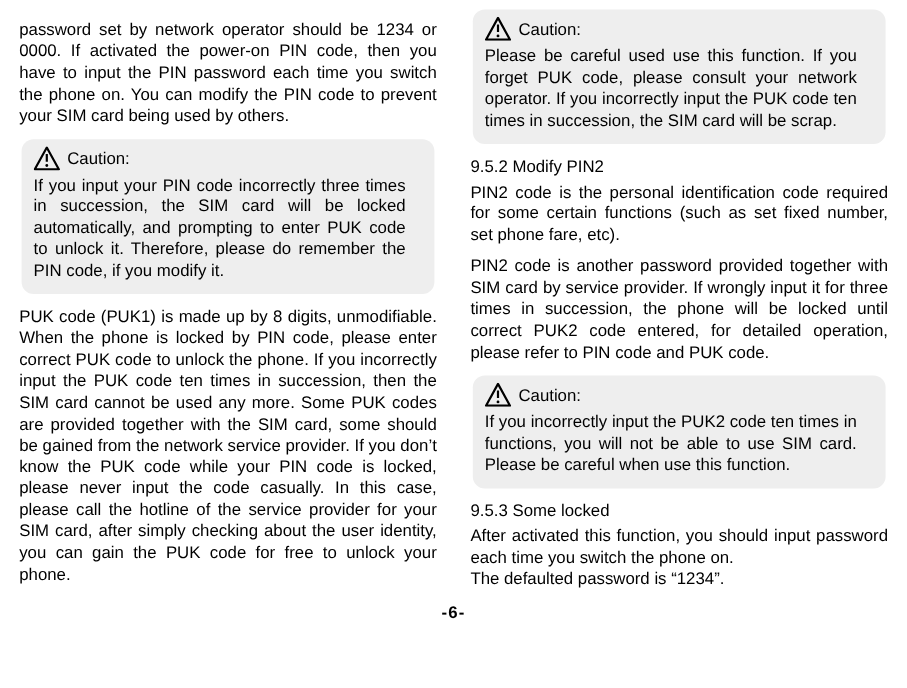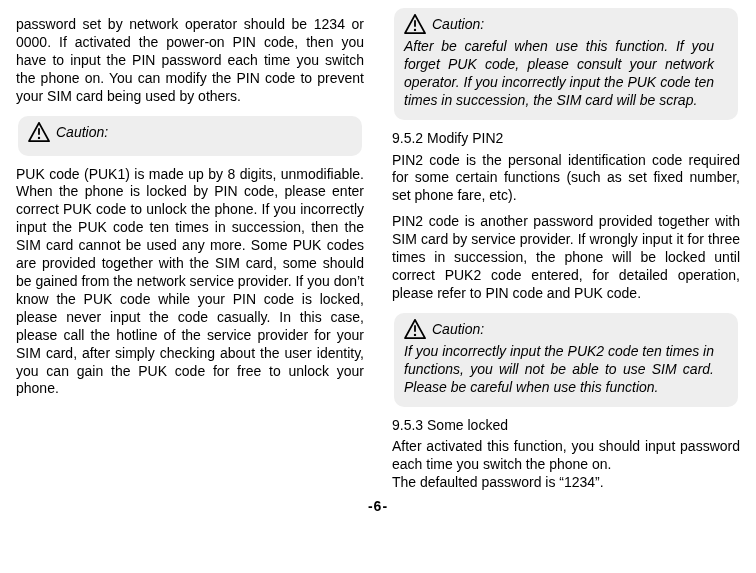--- a/index.html
+++ b/index.html
@@ -21,21 +21,20 @@
   .col {
     width: 350px;
     line-height: 1.28;
     text-align: justify;
   }
   .caution-box {
     background: #eee;
     border-radius: 10px;
     padding: 6px 24px 10px 10px;
     margin: 10px 2px 10px 2px;
-    font-style: italic;
   }
   .caution-head {
     display: flex;
     align-items: flex-end;
     gap: 6px;
     margin-bottom: 4px;
   }
   .tri {
     display: inline-flex;
     align-items: center;
@@ -63,38 +62,39 @@
       <div class="caution-head">
         <span class="tri">
           <svg width="22" height="20" viewBox="0 0 24 22">
             <polygon points="12,1 23,21 1,21" fill="none" stroke="#000" stroke-width="2" stroke-linejoin="round"></polygon>
             <line x1="12" y1="7" x2="12" y2="14" stroke="#000" stroke-width="2"></line>
             <circle cx="12" cy="17.5" r="1.3" fill="#000"></circle>
           </svg>
         </span>
         <span>Caution:</span>
       </div>
+      <div>If you input your PIN code incorrectly three times in succession, the SIM card will be locked automatically, and prompting to enter PUK code to unlock it. Therefore, please do remember the PIN code, if you modify it.</div>
     </div>
 
     <div class="para">PUK code (PUK1) is made up by 8 digits, unmodifiable. When the phone is locked by PIN code, please enter correct PUK code to unlock the phone. If you incorrectly input the PUK code ten times in succession, then the SIM card cannot be used any more. Some PUK codes are provided together with the SIM card, some should be gained from the network service provider. If you don’t know the PUK code while your PIN code is locked, please never input the code casually. In this case, please call the hotline of the service provider for your SIM card, after simply checking about the user identity, you can gain the PUK code for free to unlock your phone.</div>
   </div>
 
   <div class="col">
     <div class="caution-box" style="margin-top:0;">
       <div class="caution-head">
         <span class="tri">
           <svg width="22" height="20" viewBox="0 0 24 22">
             <polygon points="12,1 23,21 1,21" fill="none" stroke="#000" stroke-width="2" stroke-linejoin="round"></polygon>
             <line x1="12" y1="7" x2="12" y2="14" stroke="#000" stroke-width="2"></line>
             <circle cx="12" cy="17.5" r="1.3" fill="#000"></circle>
           </svg>
         </span>
         <span>Caution:</span>
       </div>
-      <div>After be careful when use this function. If you forget PUK code, please consult your network operator. If you incorrectly input the PUK code ten times in succession, the SIM card will be scrap.</div>
+      <div>Please be careful used use this function. If you forget PUK code, please consult your network operator. If you incorrectly input the PUK code ten times in succession, the SIM card will be scrap.</div>
     </div>
 
     <div class="heading">9.5.2 Modify PIN2</div>
     <div class="para" style="margin-top:2px;">PIN2 code is the personal identification code required for some certain functions (such as set fixed number, set phone fare, etc).</div>
     <div class="para">PIN2 code is another password provided together with SIM card by service provider. If wrongly input it for three times in succession, the phone will be locked until correct PUK2 code entered, for detailed operation, please refer to PIN code and PUK code.</div>
 
     <div class="caution-box">
       <div class="caution-head">
         <span class="tri">
           <svg width="22" height="20" viewBox="0 0 24 22">

